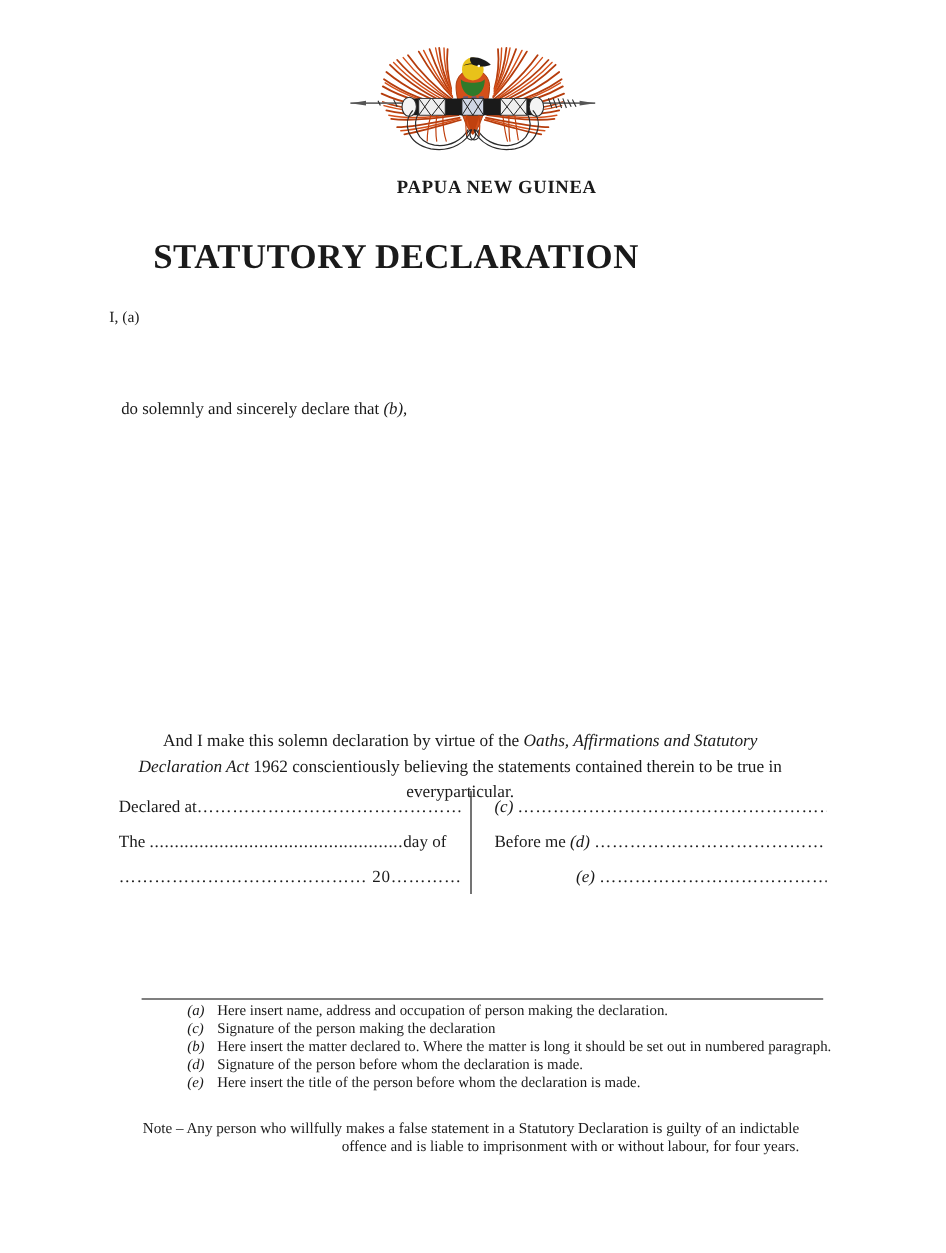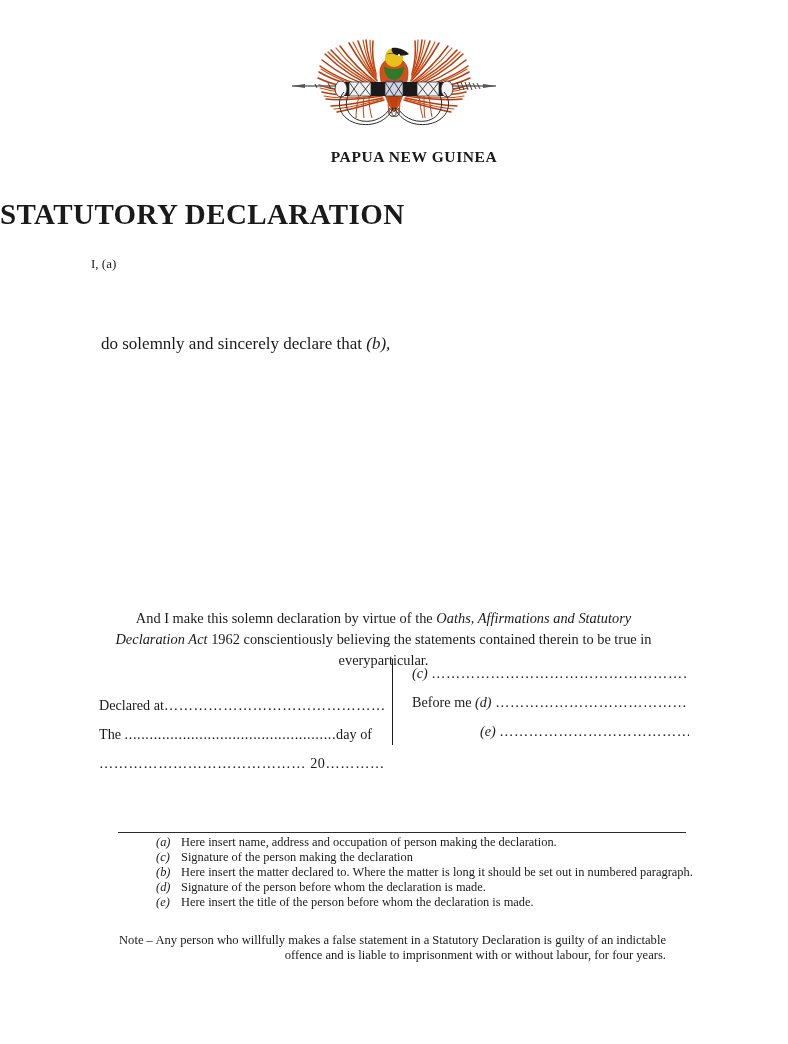--- a/index.html
+++ b/index.html
@@ -44,40 +44,40 @@
     font-weight: bold;
     letter-spacing: 0.6px;
     line-height: 1.2;
     margin-left: 20px;
   }
   .doc-title {
     position: absolute;
     left: 0;
     top: 178px;
     width: 660px;
-    text-align: left;
+    text-align: center;
     font-size: 29px;
     font-weight: bold;
     letter-spacing: 0.4px;
     line-height: 1.2;
   }
 
   
   .line-i {
     position: absolute;
     left: 91px;
     top: 256px;
     font-size: 13px;
     line-height: 1.3;
   }
   .line-declare {
     position: absolute;
     left: 101px;
     top: 333px;
-    font-size: 17px;
+    font-size: 14px;
     line-height: 1.3;
   }
   .para-virtue {
     position: absolute;
     left: 101px;
     top: 594px;
     width: 565px;
     font-size: 14.4px;
     line-height: 1.45;
     text-align: center;
@@ -99,21 +99,20 @@
     width: 1.4px;
     height: 86px;
     background: #1a1a1a;
   }
   .decl-left {
     position: absolute;
     left: 0;
     top: 0;
     width: 285px;
     font-size: 14.2px;
-    margin-top: 32px;
   }
   .decl-right {
     position: absolute;
     left: 313px;
     top: 0;
     width: 277px;
     font-size: 14.2px;
   }
   .dline {
     height: 29px;

